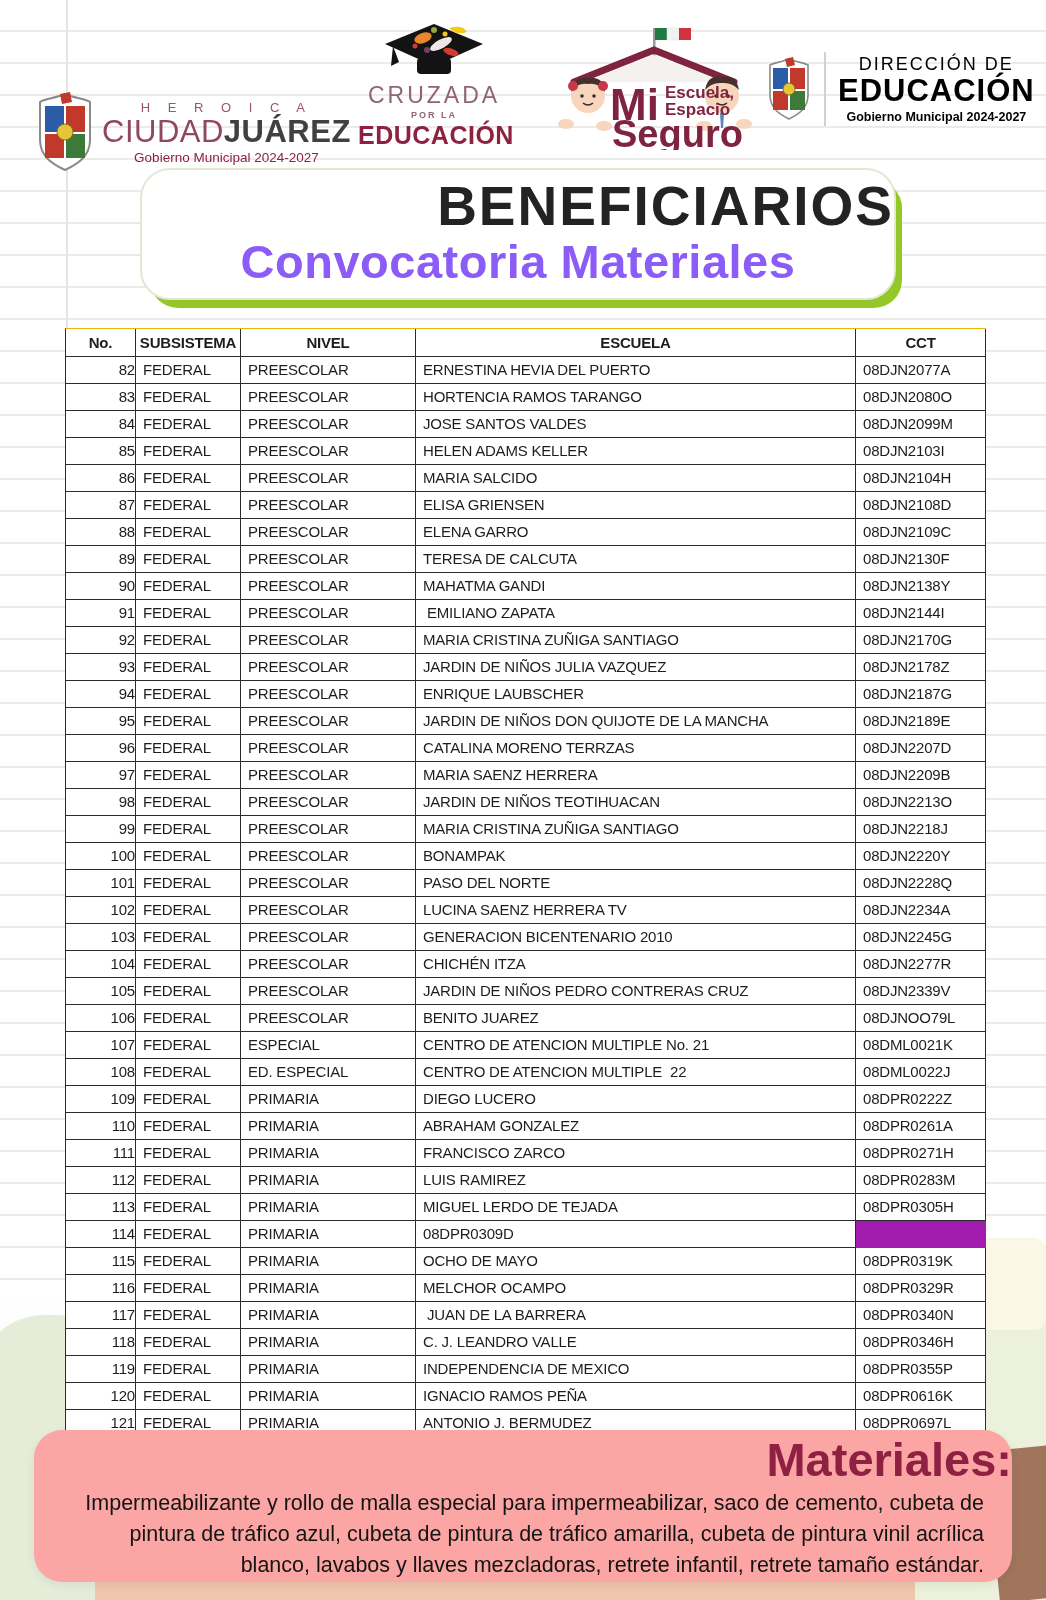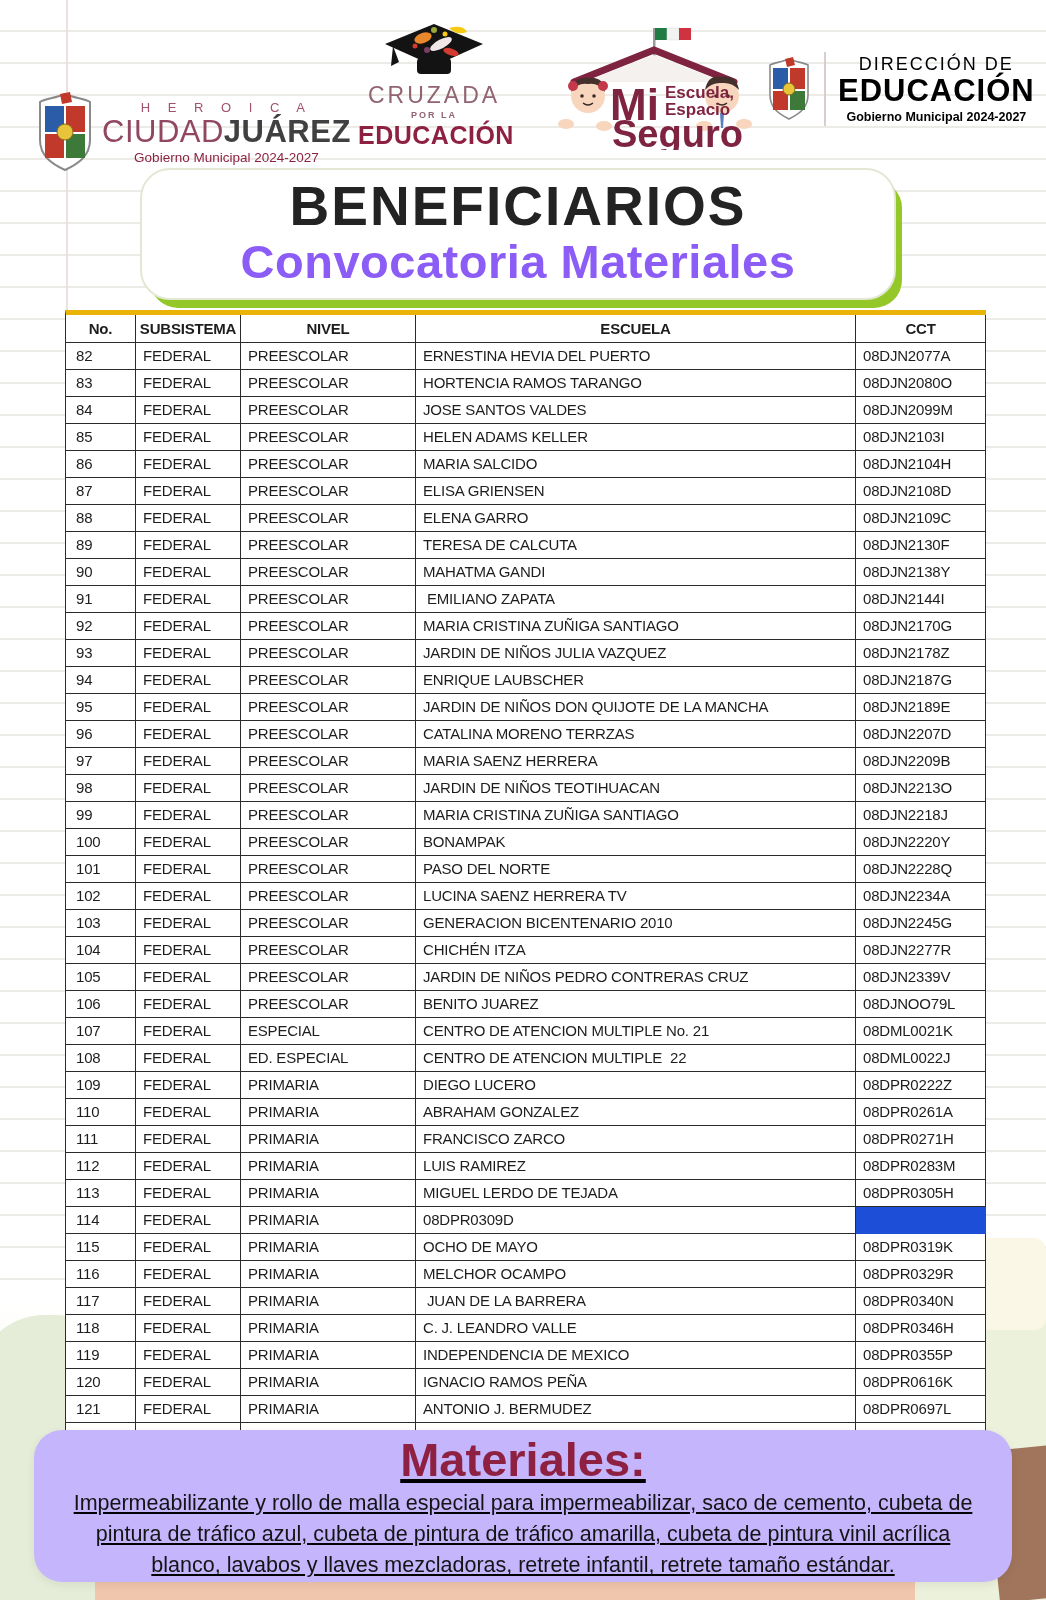--- a/index.html
+++ b/index.html
@@ -50,37 +50,37 @@
   .dir-sep{width:2px;height:74px;background:#d8ced0;margin:0 12px;}
   .dir-text{text-align:center;color:#000000;}
   .dir-l1{font-size:18px;letter-spacing:2px;}
   .dir-l2{font-size:31px;font-weight:bold;letter-spacing:1px;line-height:32px;}
   .dir-sub{font-size:12.5px;font-weight:bold;margin-top:3px;}
 
   
   .title-card{position:absolute;left:140px;top:168px;width:752px;height:128px;
     background:#fff;border:2px solid #e2e8d4;border-radius:30px;z-index:2;
     box-shadow:8px 10px 0 -2px #94C829;text-align:center;}
-  .t1{font-size:55px;font-weight:bold;letter-spacing:2px;color:#232323;margin-top:6px;line-height:60px;}
+  .t1{font-size:55px;font-weight:bold;letter-spacing:2px;color:#232323;margin-top:6px;line-height:60px;text-align:right;}
   .t2{font-size:47px;font-weight:bold;letter-spacing:.5px;color:#8b5cf6;line-height:52px;}
 
   
-  .table{position:absolute;left:65px;top:310px;width:920px;z-index:2;
-    border-top:5px solid #eab308;border-left:1px solid #2B2B2B;background:#1d4ed8;}
+  .table{position:absolute;left:65px;top:328px;width:920px;z-index:2;
+    border-top:1px solid #eab308;border-left:1px solid #2B2B2B;background:#a21caf;}
   .trow{display:grid;grid-template-columns:70px 105px 175px 440px 130px;}
   .tcell{border-right:1px solid #2B2B2B;border-bottom:1px solid #2B2B2B;
     font-size:15px;letter-spacing:-0.2px;color:#1D1D1D;height:26px;line-height:25px;
     padding-left:7px;white-space:pre;overflow:hidden;background:#fff;}
   .thead .tcell{font-weight:bold;text-align:center;padding-left:0;height:27px;line-height:27px;}
-  .tbody .tcell.c0{padding-left:10px;}
+  .tbody .tcell.c0{padding-left:10px;text-align:right;}
 
   
   .footer-card{position:absolute;left:34px;top:1430px;width:978px;height:152px;
-    background:#c4b5fd;border-radius:28px;z-index:2;text-align:center;
-    box-shadow:0 3px 10px rgba(0,0,0,.07);text-decoration:underline;}
+    background:#fca5a5;border-radius:28px;z-index:2;text-align:right;
+    box-shadow:0 3px 10px rgba(0,0,0,.07);}
   .mhead{font-size:47px;font-weight:bold;color:#8E2142;margin-top:4px;line-height:52px;}
   .mbody{font-size:21.5px;line-height:1.45;color:#141414;margin:2px 28px 0 28px;}
 </style>
 </head>
 <body>
 
 <div class="ruling"></div>
 <div class="margin-line"></div>
 <div class="bg-bottom"></div>
 <div class="blob-green-left"></div>

